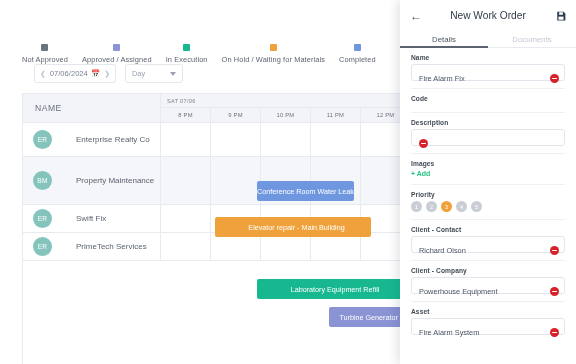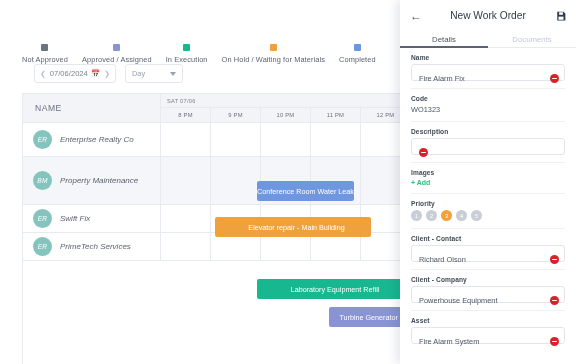--- a/index.html
+++ b/index.html
@@ -143,25 +143,24 @@
   .grid-body { position: relative; }
   .row {
     display: flex;
     box-sizing: border-box;
     border-bottom: 1px solid #e7eaef;
   }
   .row.alt { background: #f5f6f9; }
   .row-name {
     width: 138px; flex: none;
     display: flex; align-items: center;
-    gap: 8px;
+    gap: 24px;
     padding-left: 10px;
     box-sizing: border-box;
     border-right: 1px solid #e7eaef;
-    font-style: italic;
   }
   .avatar {
     width: 19px; height: 19px; border-radius: 50%;
     background: #84c4bd;
     color: #ffffff;
     font-size: 6.6px;
     display: flex; align-items: center; justify-content: center;
     flex: none;
     letter-spacing: .2px;
   }
@@ -440,21 +439,20 @@
           <span class="input-val">Fire Alarm Fix</span>
           <span class="clear-ico">
               <i></i>
             </span>
         </div>
       </div>
       <div class="field-sep"></div>
 
       <div class="field">
         <div class="field-label">Code</div>
-        <div class="static-val">WO1323</div>
       </div>
       <div class="field-sep"></div>
 
       <div class="field">
         <div class="field-label">Description</div>
         <div class="input">
           <span class="clear-ico">
               <i></i>
             </span>
         </div>

